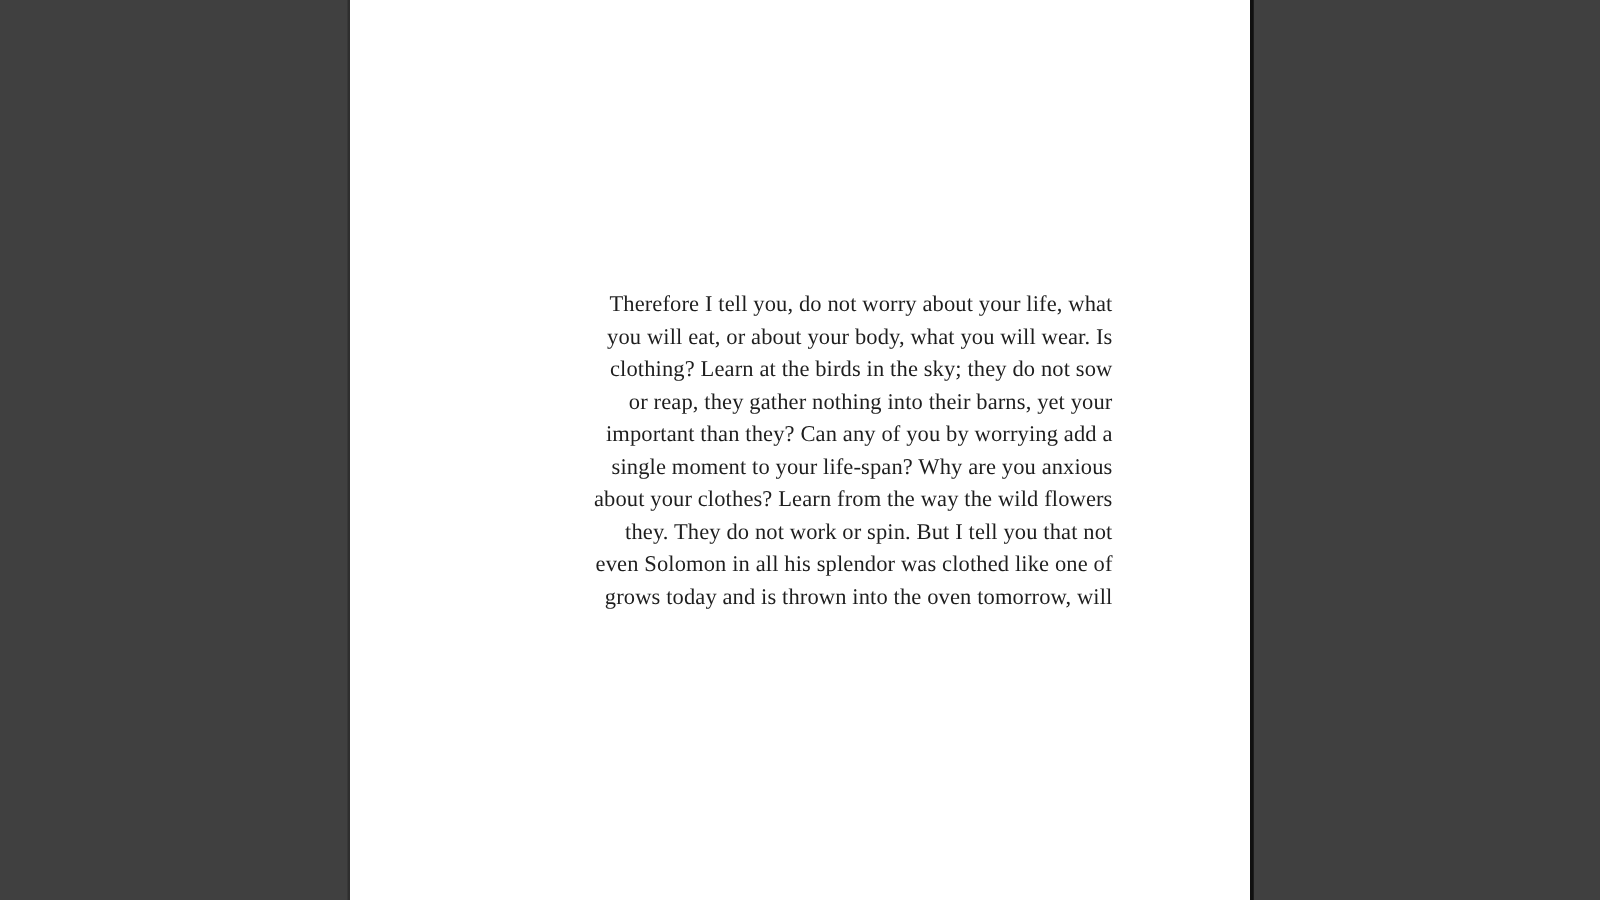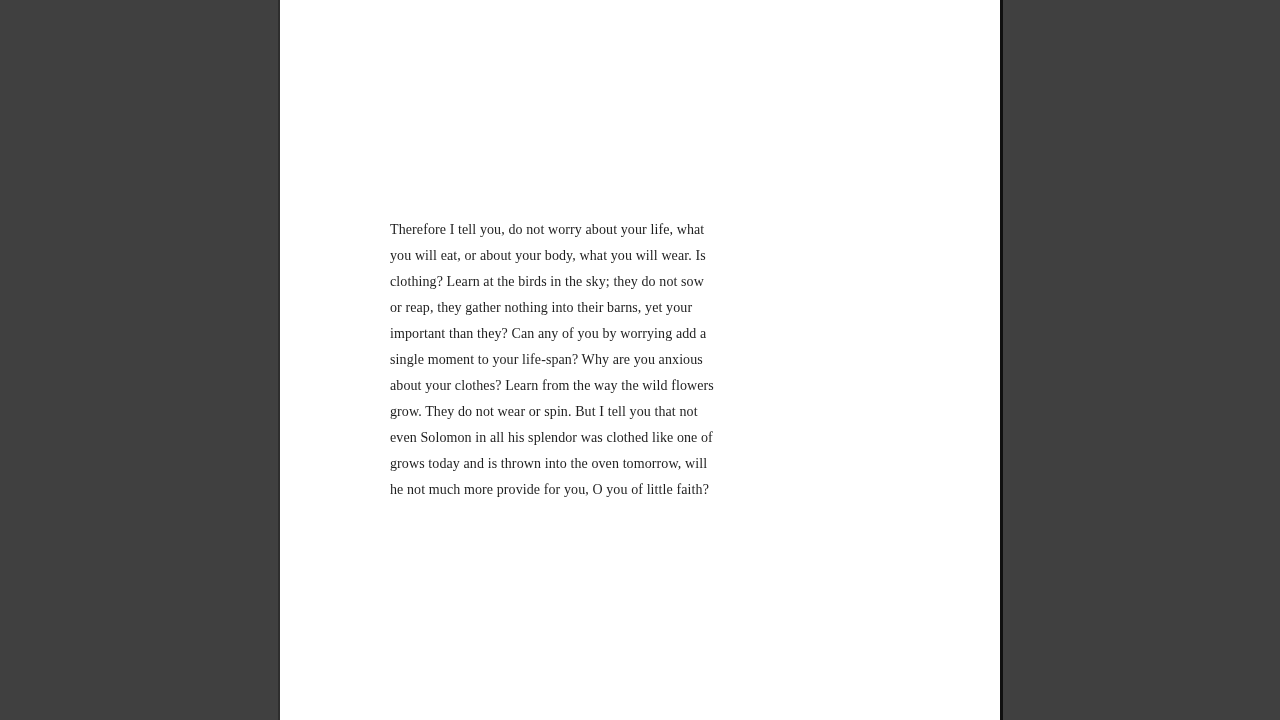--- a/index.html
+++ b/index.html
@@ -45,22 +45,22 @@
     top: 0;
     width: 720px;
     height: 720px;
     background: var(--panel_background, #ffffff);
     display: flex;
     align-items: center;
     justify-content: center;
   }
   .verse-text {
     width: 500px;
-    text-align: left;
-    font-size: 14px;
+    text-align: right;
+    font-size: 18px;
     line-height: 26px;
     color: var(--text_color, #1e1e1e);
     letter-spacing: 0.1px;
   }
   .verse-line {
     white-space: nowrap;
   }
 </style>
 </head>
 <body>
@@ -72,19 +72,18 @@
   <div class="edge-line right"></div>
   <div class="video-frame">
     <div class="verse-text">
         <div class="verse-line">Therefore I tell you, do not worry about your life, what</div>
         <div class="verse-line">you will eat, or about your body, what you will wear. Is</div>
         <div class="verse-line">clothing? Learn at the birds in the sky; they do not sow</div>
         <div class="verse-line">or reap, they gather nothing into their barns, yet your</div>
         <div class="verse-line">important than they? Can any of you by worrying add a</div>
         <div class="verse-line">single moment to your life-span? Why are you anxious</div>
         <div class="verse-line">about your clothes? Learn from the way the wild flowers</div>
-        <div class="verse-line">grow. They do not wear or spin. But I tell you that not</div>
+        <div class="verse-line">they. They do not work or spin. But I tell you that not</div>
         <div class="verse-line">even Solomon in all his splendor was clothed like one of</div>
         <div class="verse-line">grows today and is thrown into the oven tomorrow, will</div>
-        <div class="verse-line">he not much more provide for you, O you of little faith?</div>
       </div>
   </div>
 </div>
 
 </body></html>

